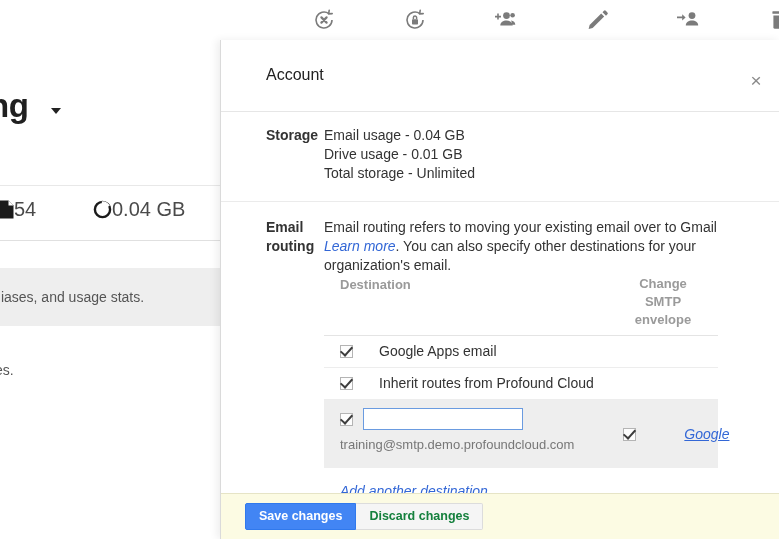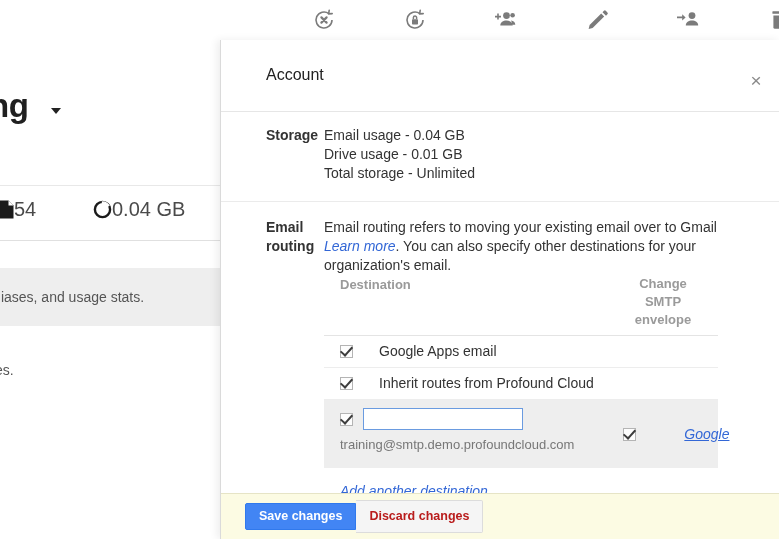--- a/index.html
+++ b/index.html
@@ -333,26 +333,26 @@
     color: #ffffff;
     font-family: "Liberation Sans", sans-serif;
     font-size: 12.5px;
     font-weight: bold;
     border-radius: 2px 0 0 2px;
     cursor: pointer;
     line-height: 25px;
     text-align: right;
   }
   #btn-discard {
-    height: 33px;
+    height: 27px;
     padding: 0 13px;
     background: #f5f5f5;
     border: 1px solid #dcdcdc;
     border-left: none;
-    color: #b91c1c;
+    color: #15803d;
     font-family: "Liberation Sans", sans-serif;
     font-size: 12.5px;
     font-weight: bold;
     border-radius: 0 2px 2px 0;
     cursor: pointer;
     line-height: 25px;
   }
 </style>
 </head>
 <body>

